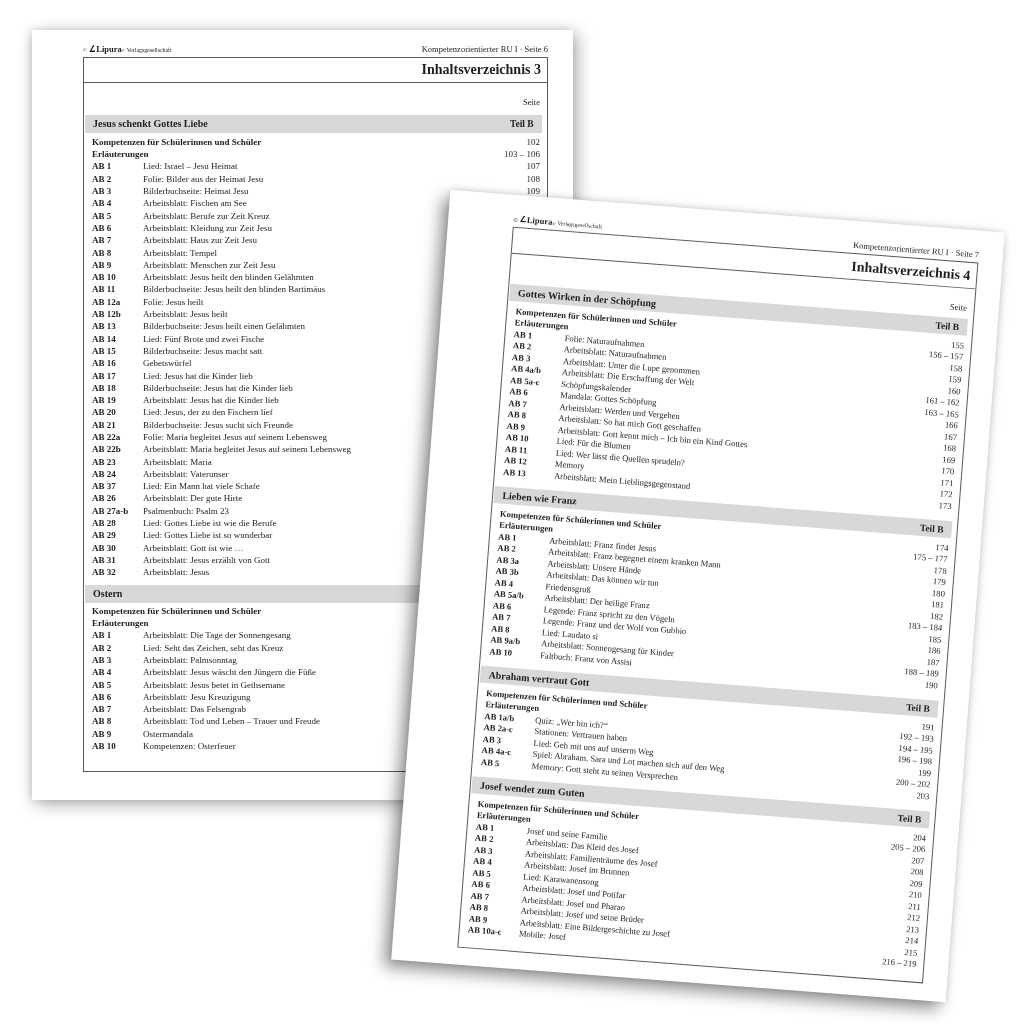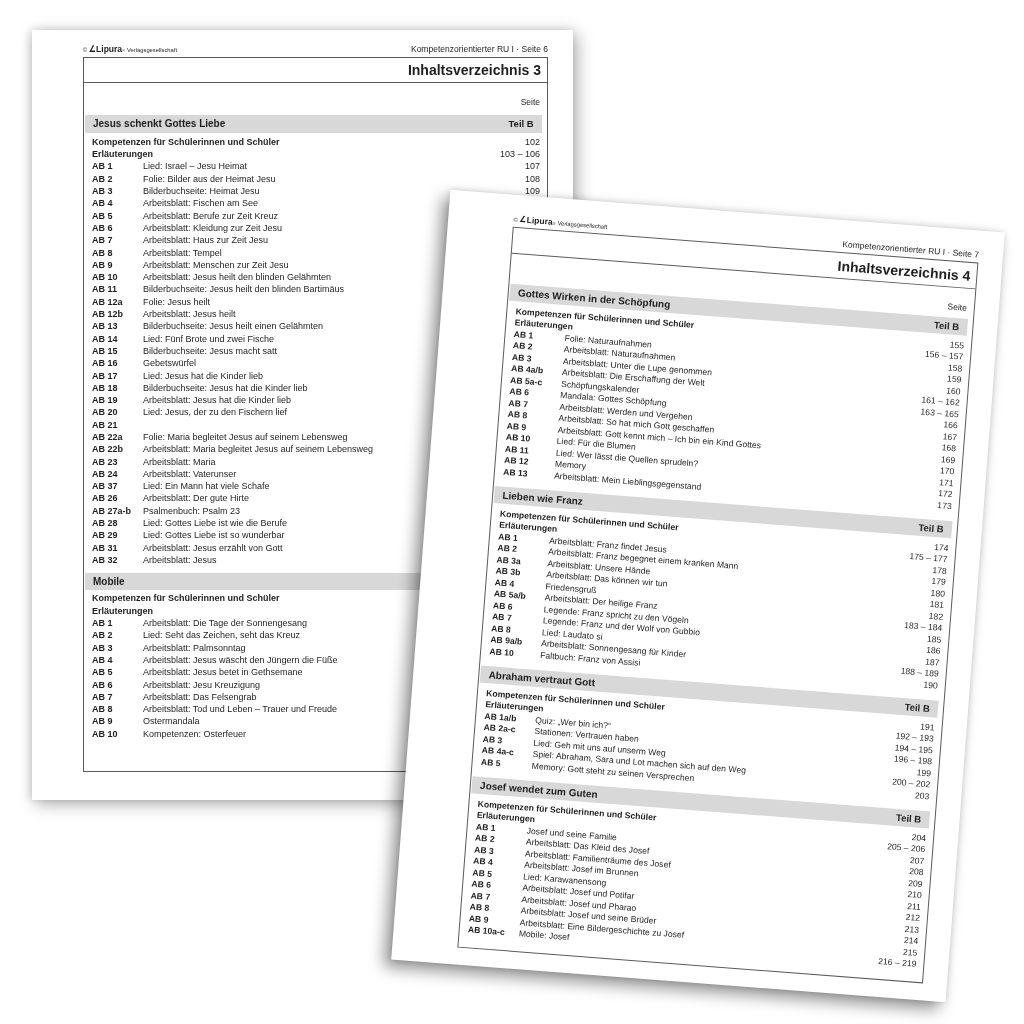--- a/index.html
+++ b/index.html
@@ -3,21 +3,21 @@
   <meta charset="utf-8">
   <style>
     html, body { margin: 0; padding: 0; }
     body {
       width: 1024px; height: 1024px; position: relative; overflow: hidden;
       background: #ffffff;
       font-family: "Liberation Sans", sans-serif;
       color: var(--text, #1e1e1e);
       --bar-bg: #d8d8d8; --frame: #5a5a5a; --text: #1e1e1e;
     }
-    #root { position: absolute; inset: 0; }
+    #root { position: absolute; inset: 0; font-family: Liberation Serif, serif; }
 
     .page { position: absolute; background: #fff; box-sizing: border-box; }
     .page-0 {
       left: 32px; top: 30px; width: 541px; height: 770px; z-index: 1;
       box-shadow: 4px 4px 16px rgba(0,0,0,0.32), -2px 0 8px rgba(0,0,0,0.12);
       --fl: 50.7px; --ft: 27.3px; --fw: 465.3px; --fh: 714.7px; --th: 25px;
       --bh: 17.7px; --bar1-mt: 7.3px; --bar1-mb: 3.1px; --bar-mt: 6.5px; --bar-mb: 2px;
       --lh: 12.3px; --fs: 9px; --bar-fs: 10px; --title-fs: 14px;
     }
     .page-1 {
@@ -243,20 +243,21 @@
   </div>
 
   <div class="row item">
     <span class="code">AB 20</span>
     <span class="desc">Lied: Jesus, der zu den Fischern lief</span>
     <span class="pg"></span>
   </div>
 
   <div class="row item">
     <span class="code">AB 21</span>
+    <span class="desc">Bilderbuchseite: Jesus sucht sich Freunde</span>
     <span class="pg"></span>
   </div>
 
   <div class="row item">
     <span class="code">AB 22a</span>
     <span class="desc">Folie: Maria begleitet Jesus auf seinem Lebensweg</span>
     <span class="pg"></span>
   </div>
 
   <div class="row item">
@@ -300,38 +301,43 @@
     <span class="desc">Lied: Gottes Liebe ist wie die Berufe</span>
     <span class="pg"></span>
   </div>
 
   <div class="row item">
     <span class="code">AB 29</span>
     <span class="desc">Lied: Gottes Liebe ist so wunderbar</span>
     <span class="pg"></span>
   </div>
 
+  <div class="row item">
+    <span class="code">AB 30</span>
+    <span class="desc">Arbeitsblatt: Gott ist wie …</span>
+    <span class="pg"></span>
+  </div>
 
   <div class="row item">
     <span class="code">AB 31</span>
     <span class="desc">Arbeitsblatt: Jesus erzählt von Gott</span>
     <span class="pg"></span>
   </div>
 
   <div class="row item">
     <span class="code">AB 32</span>
     <span class="desc">Arbeitsblatt: Jesus</span>
     <span class="pg"></span>
   </div>
 </div>
   </div>
 
   <div class="section">
     <div class="bar">
-      <span class="bar-title">Mobile</span>
+      <span class="bar-title">Ostern</span>
       <span class="bar-part"></span>
     </div>
     <div>
   <div class="row intro">
     <span class="label">Kompetenzen für Schülerinnen und Schüler</span>
     <span class="pg"></span>
   </div>
 
   <div class="row intro">
     <span class="label">Erläuterungen</span>

